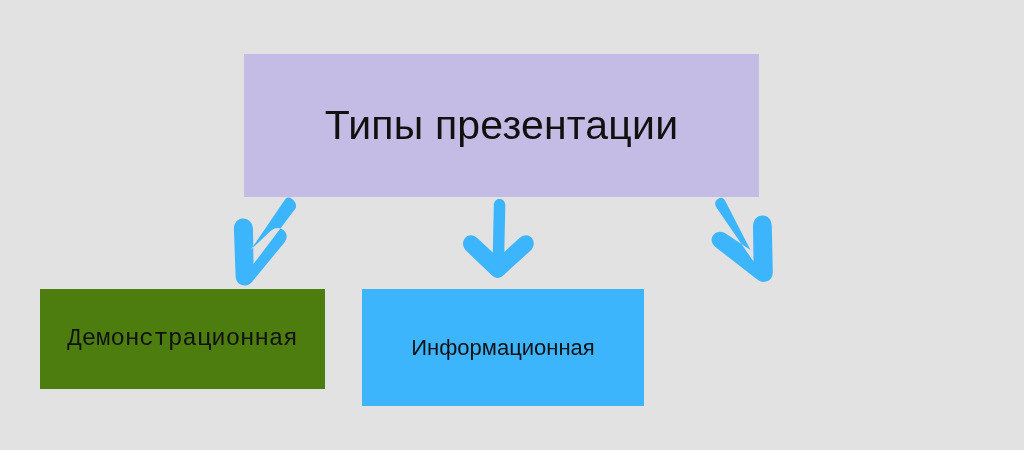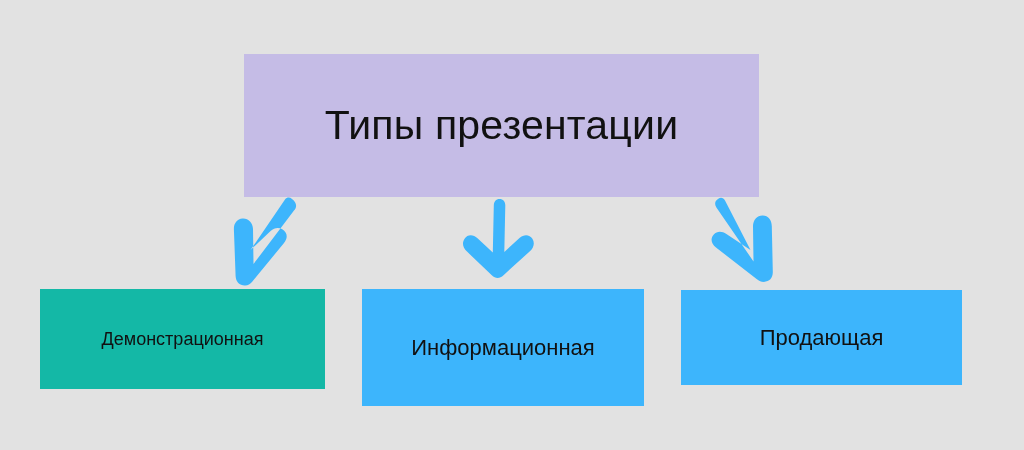--- a/index.html
+++ b/index.html
@@ -37,22 +37,23 @@
     height: 143px;
     background: #c5bce6;
     font-size: 41px;
     letter-spacing: 0.2px;
   }
   #leaf-node-0 {
     left: 40px;
     top: 289px;
     width: 285px;
     height: 100px;
-    background: #14b8a6;
-    font-size: 18px;
+    background: #4d7c0f;
+    font-size: 24px;
+    font-family: Liberation Mono, monospace;
   }
   #leaf-node-1 {
     left: 362px;
     top: 289px;
     width: 282px;
     height: 117px;
     background: #3db5fc;
     font-size: 22px;
   }
   #leaf-node-2 {
@@ -135,17 +136,14 @@
   </svg>
 
   <div class="node-box" id="leaf-node-0">
     <span>Демонстрационная</span>
   </div>
 
   <div class="node-box" id="leaf-node-1">
     <span>Информационная</span>
   </div>
 
-  <div class="node-box" id="leaf-node-2">
-    <span>Продающая</span>
-  </div>
 
 </div>
 
 </body></html>

